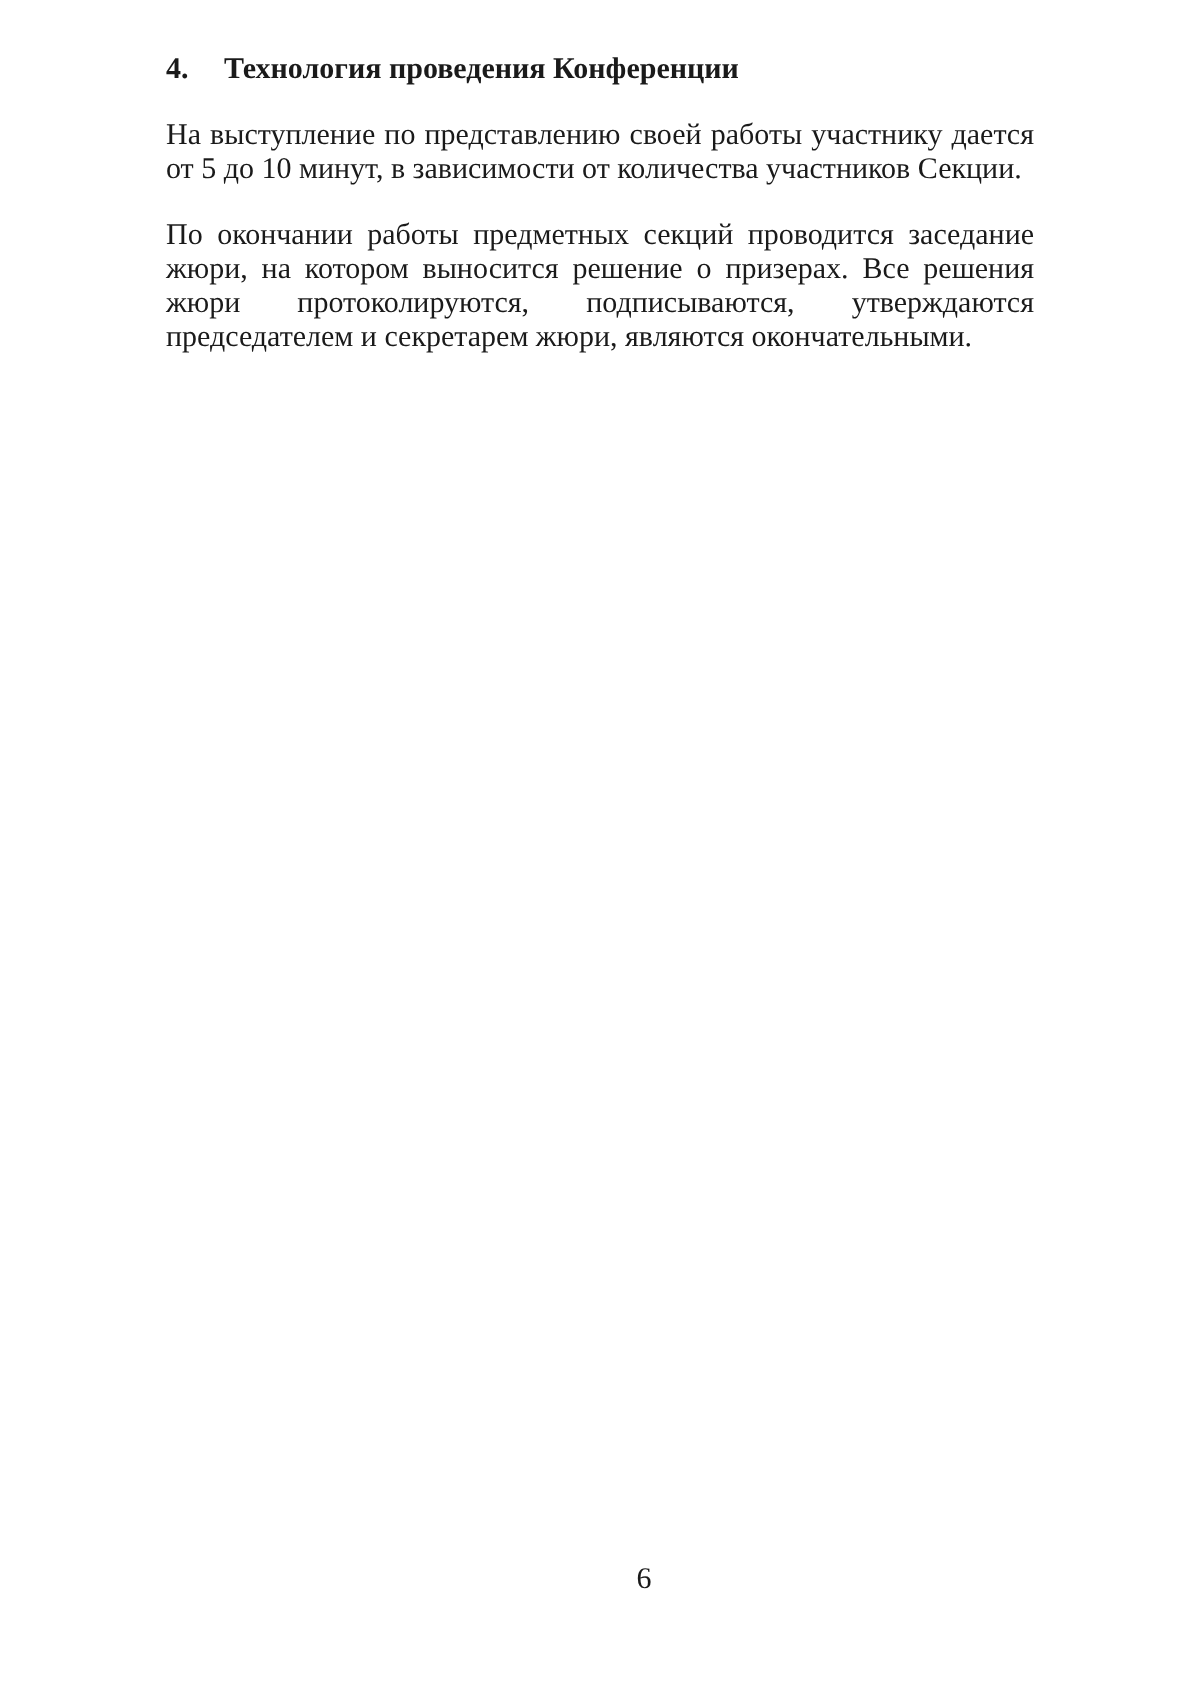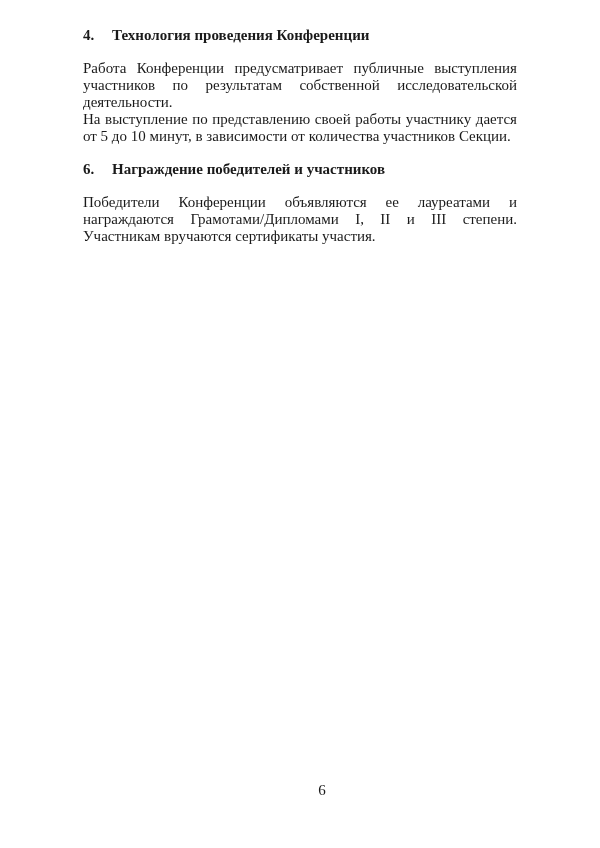--- a/index.html
+++ b/index.html
@@ -50,27 +50,23 @@
     line-height: 17px;
   }
 </style>
 </head>
 <body>
 
 <div class="page">
 
   <div class="section">
     <h2 class="heading"><span class="num">4.</span><span>Технология проведения Конференции</span></h2>
-    <p class="para">Работа Конференции предусматривает публичные выступления участников по результатам собственной исследовательской деятельности.</p>
     <p class="para">На выступление по представлению своей работы участнику дается от 5 до 10 минут, в зависимости от количества участников Секции.</p>
   </div>
 
   <div class="section">
+    <p class="para">По окончании работы предметных секций проводится заседание жюри, на котором выносится решение о призерах. Все решения жюри протоколируются, подписываются, утверждаются председателем и секретарем жюри, являются окончательными.</p>
   </div>
 
-  <div class="section">
-    <h2 class="heading"><span class="num">6.</span><span>Награждение победителей и участников</span></h2>
-    <p class="para">Победители Конференции объявляются ее лауреатами и награждаются Грамотами/Дипломами I, II и III степени. Участникам вручаются сертификаты участия.</p>
-  </div>
 
   <div class="page-number">6</div>
 
 </div>
 
 </body></html>

